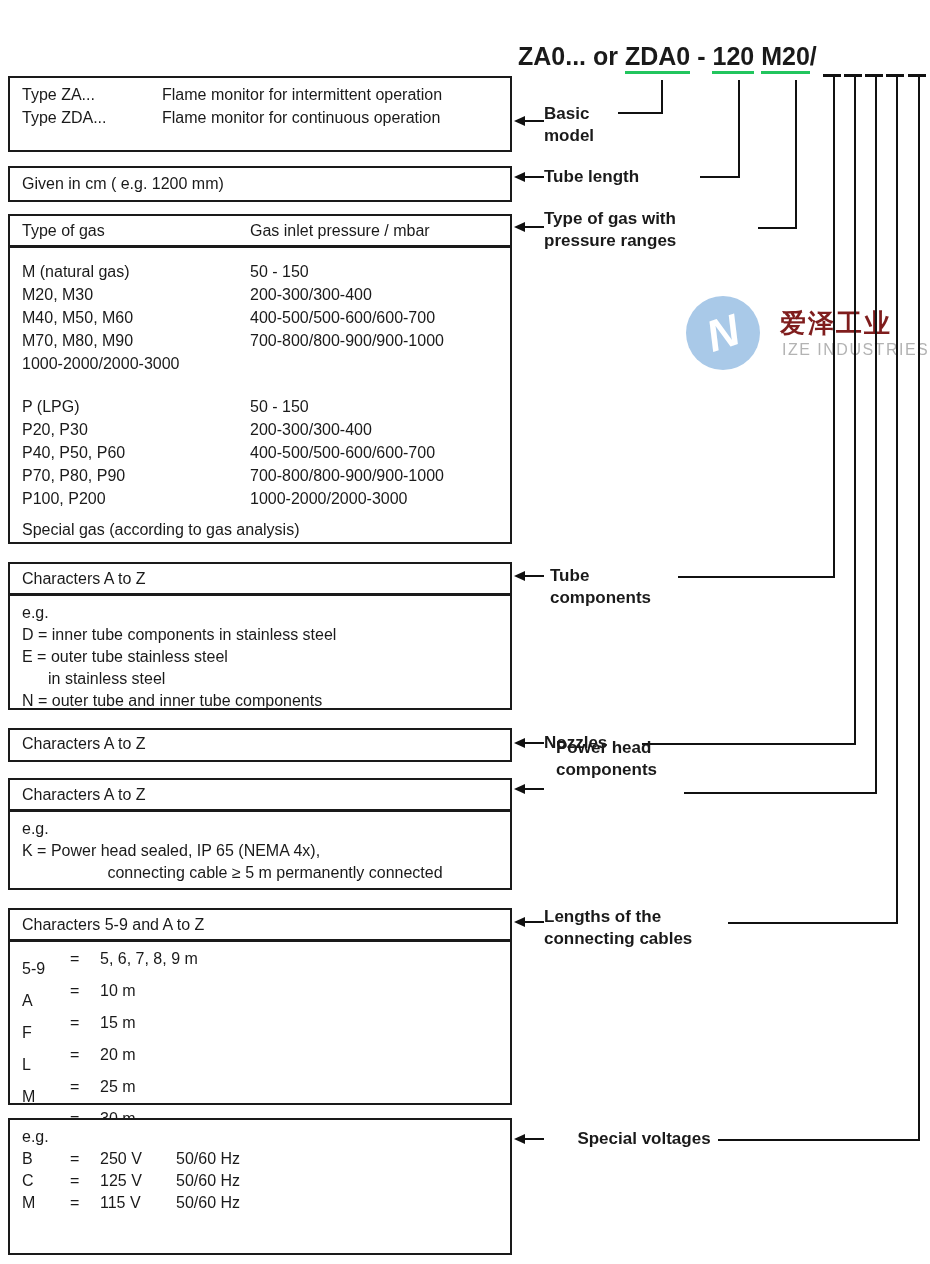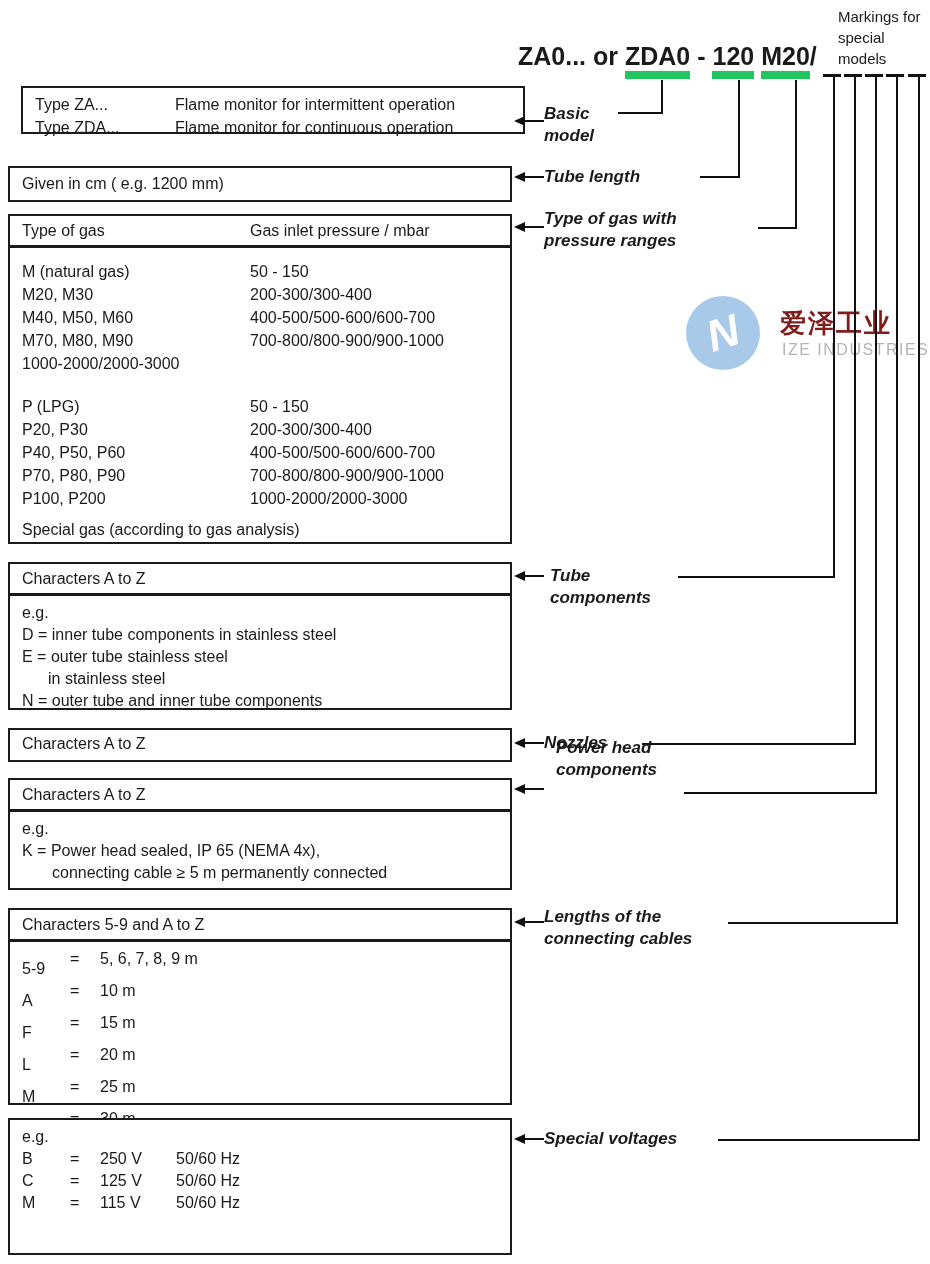--- a/index.html
+++ b/index.html
@@ -6,81 +6,80 @@
   .canvas{position:relative;width:930px;height:1264px;background:#fff;overflow:hidden;
           font-family:"Liberation Sans",sans-serif;color:#1a1a1a;}
   
   .wm-circle{position:absolute;left:686px;top:296px;width:74px;height:74px;border-radius:50%;
              background:#a9c9e8;z-index:1;display:flex;align-items:center;justify-content:center;}
   .wm-n{color:#fff;font-weight:bold;font-size:44px;transform:rotate(-18deg);font-style:italic;}
   .wm-cn{position:absolute;left:780px;top:306px;font-size:26px;font-weight:bold;color:#7f1d1d;z-index:1;letter-spacing:2px;}
   .wm-en{position:absolute;left:782px;top:341px;font-size:16px;color:#b3b3b3;z-index:1;letter-spacing:1.5px;}
   
   .code{position:absolute;left:518px;top:42px;font-size:25px;font-weight:bold;white-space:pre;z-index:3;}
-  .u{border-bottom:8px solid #22c55e;padding-bottom:1px;text-align:right;}
+  .u{border-bottom:3px solid #22c55e;padding-bottom:1px;text-align:right;}
   .markings{position:absolute;left:838px;top:6px;width:92px;font-size:15px;line-height:21px;z-index:3;}
   .tick{position:absolute;top:74px;width:18px;height:3px;background:#111;z-index:3;}
   
   .lconn{position:absolute;border-right:2px solid #111;border-bottom:2px solid #111;z-index:2;}
   
   .box{position:absolute;left:8px;width:504px;border:2px solid #1a1a1a;background:#fff;
        box-sizing:border-box;font-size:16px;z-index:2;}
   .bhead{padding:6px 12px 5px 12px;border-bottom:3px solid #1a1a1a;}
   .bhead.noline{border-bottom:none;}
   .bbody{padding:6px 12px 4px 12px;}
   .row2{display:flex;line-height:23px;}
   .c1{width:140px;flex:none;}
   .grow{display:flex;line-height:23px;}
   .gc1{width:228px;flex:none;}
   .ghead{display:flex;padding:6px 12px 5px 12px;border-bottom:3px solid #1a1a1a;}
   .spacer20{height:20px;} .spacer8{height:8px;}
   .line{line-height:22px;}
-  .indent26{padding-left:26px;} .indent30{padding-left:30px;}
+  .indent26{padding-left:26px;} .indent30{padding-left:30px;text-align:center;}
   .crow{display:flex;line-height:22px;}
   .cc1{width:48px;flex:none;margin-top:10px;} .cc2{width:30px;flex:none;}
   .vc1{width:48px;flex:none;} .vc2{width:30px;flex:none;} .vc3{width:76px;flex:none;}
   
-  .rlabel{position:absolute;left:544px;font-size:17px;font-weight:bold;line-height:22px;z-index:3;font-style:italic;}
+  .rlabel{position:absolute;left:544px;font-size:17px;font-weight:bold;line-height:22px;z-index:3;}
   
   .arrow{position:absolute;width:19px;height:2px;background:#111;z-index:3;}
   .arrow::before{content:"";position:absolute;left:-11px;top:-4px;width:0;height:0;
                  border-top:5px solid transparent;border-bottom:5px solid transparent;
                  border-right:11px solid #111;}
 </style>
 </head>
 <body>
 
 <div class="canvas">
 
   <div class="wm-circle">
     <span class="wm-n">N</span>
   </div>
   <div class="wm-cn">爱泽工业</div>
   <div class="wm-en">IZE INDUSTRIES</div>
 
   <div class="code"><span>ZA0... or </span><span class="u">ZDA0</span><span> - </span><span class="u">120</span><span> </span><span class="u">M20</span><span>/</span></div>
 
-  <div class="markings">Markings for special models</div>
 
   <div class="tick" style="left:823px;"></div>
   <div class="tick" style="left:844px;"></div>
   <div class="tick" style="left:865px;"></div>
   <div class="tick" style="left:886px;"></div>
   <div class="tick" style="left:908px;"></div>
 
   <div class="lconn" style="left:618px;top:80px;width:43px;height:32px;"></div>
   <div class="lconn" style="left:700px;top:80px;width:38px;height:96px;"></div>
   <div class="lconn" style="left:758px;top:80px;width:37px;height:147px;"></div>
   <div class="lconn" style="left:678px;top:77px;width:155px;height:499px;"></div>
   <div class="lconn" style="left:642px;top:77px;width:212px;height:666px;"></div>
   <div class="lconn" style="left:684px;top:77px;width:191px;height:715px;"></div>
   <div class="lconn" style="left:728px;top:77px;width:168px;height:845px;"></div>
   <div class="lconn" style="left:718px;top:77px;width:200px;height:1062px;"></div>
 
-  <div class="box" style="top:86px;height:48px;margin-left:13px;">
+  <div class="box" style="top:76px;height:76px;">
     <div class="bbody" style="padding-top:5px;">
       <div class="row2">
         <span class="c1">Type ZA...</span>
         <span>Flame monitor for intermittent operation</span>
       </div>
       <div class="row2">
         <span class="c1">Type ZDA...</span>
         <span>Flame monitor for continuous operation</span>
       </div>
     </div>
@@ -241,15 +240,15 @@
   <div class="arrow" style="left:525px;top:921px;"></div>
   <div class="arrow" style="left:525px;top:1138px;"></div>
 
   <div class="rlabel" style="top:103px;width:80px;">Basic model</div>
   <div class="rlabel" style="top:166px;width:140px;">Tube length</div>
   <div class="rlabel" style="top:208px;width:168px;">Type of gas with pressure ranges</div>
   <div class="rlabel" style="top:565px;width:112px;margin-left:6px;">Tube components</div>
   <div class="rlabel" style="top:732px;width:100px;">Nozzles</div>
   <div class="rlabel" style="top:737px;width:116px;margin-left:12px;">Power head components</div>
   <div class="rlabel" style="top:906px;width:152px;">Lengths of the connecting cables</div>
-  <div class="rlabel" style="top:1128px;width:200px;">Special voltages</div>
+  <div class="rlabel" style="top:1128px;width:200px;text-align:center;">Special voltages</div>
 
 </div>
 
 </body></html>

